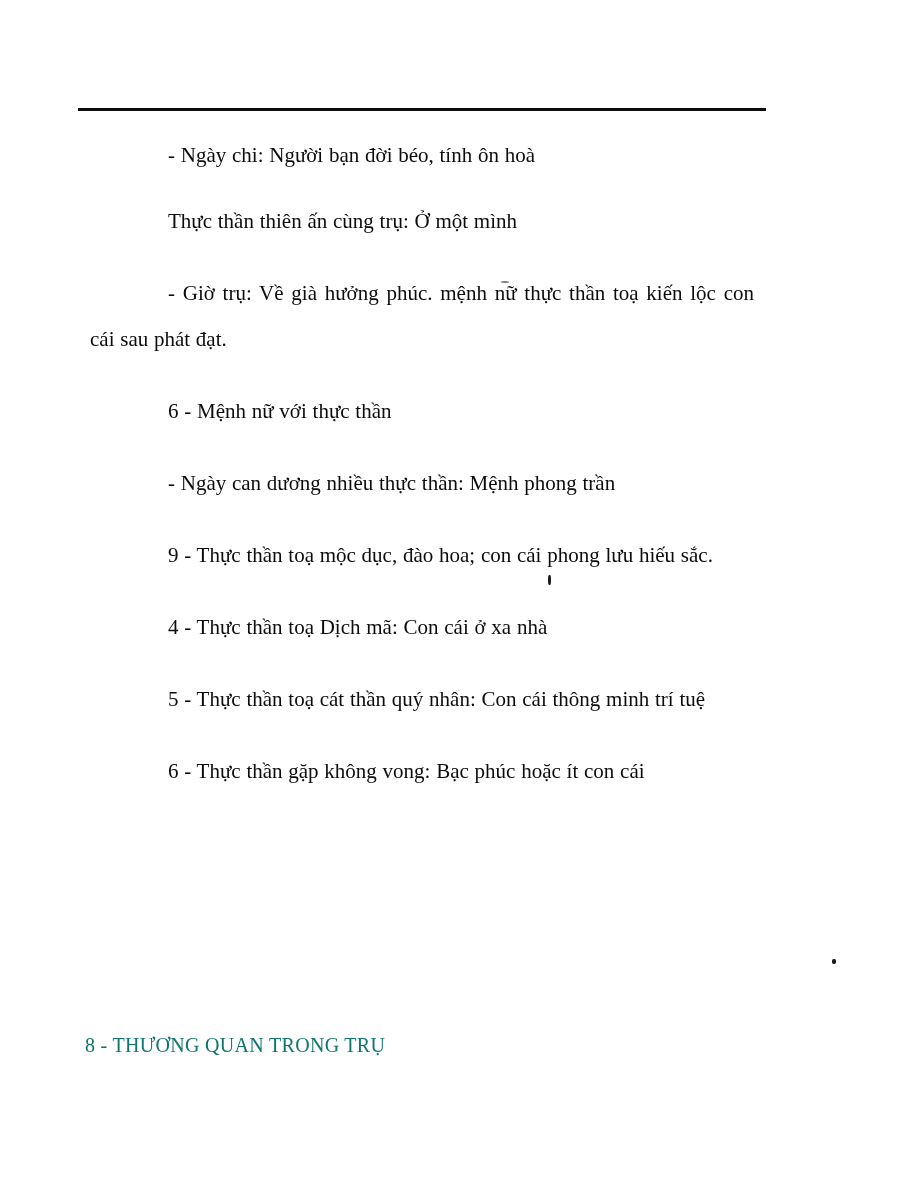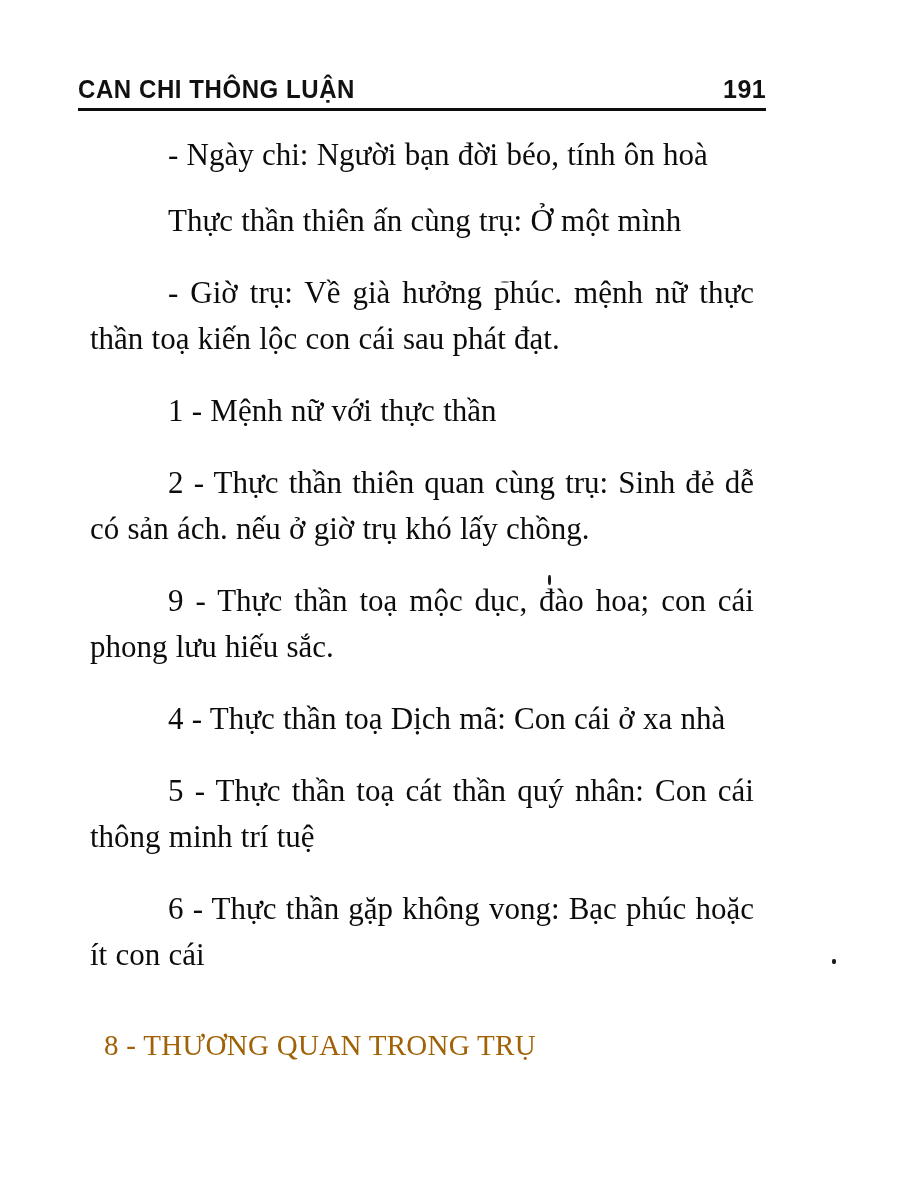--- a/index.html
+++ b/index.html
@@ -65,86 +65,82 @@
 
   
   .body-text {
     position: absolute;
     left: 90px;
     top: 132px;
     width: 676px;
   }
 
   .para {
-    font-size: 31px;
+    font-size: 21px;
     line-height: 46px;
     text-align: justify;
     text-justify: inter-word;
     margin: 0 12px 18px 0;
     text-indent: 78px;
     color: #0c0c0c;
     word-spacing: 0.5px;
   }
   .para:last-child { margin-bottom: 0; }
 
   
   .para.single {
     text-align: left;
   }
   .gap-md { margin-bottom: 20px; }
   .gap-lg { margin-bottom: 26px; }
 
   
   .section-heading {
     position: absolute;
-    left: 104px;
+    left: 85px;
     top: 1028px;
-    font-size: 29px;
+    font-size: 20px;
     line-height: 34px;
     letter-spacing: 0.3px;
     text-indent: 0;
     white-space: nowrap;
-    color: #a16207;
+    color: #0f766e;
   }
 
   
   .speck {
     position: absolute;
     background: #1a1a1a;
     border-radius: 40%;
   }
   .speck-a { left: 548px; top: 575px; width: 3px; height: 10px; }
   .speck-b { left: 832px; top: 959px; width: 4px; height: 5px; }
   .speck-c { left: 501px; top: 281px; width: 8px; height: 2px; opacity: .55; }
 </style>
 </head>
 <body>
 
 <div class="page">
 
-  <div class="running-head">
-    <div class="head-title">CAN CHI THÔNG LUẬN</div>
-    <div class="head-page-number">191</div>
-  </div>
   <div class="head-rule"></div>
 
   <div class="body-text">
 
     <p class="para single gap-md">- Ngày chi: Người bạn đời béo, tính ôn hoà</p>
 
     <p class="para single gap-lg">Thực thần thiên ấn cùng trụ: Ở một mình</p>
 
     <p class="para gap-lg">- Giờ trụ: Về già hưởng phúc. mệnh nữ thực thần toạ kiến lộc con cái sau phát đạt.</p>
 
-    <p class="para single gap-lg">1 - Mệnh nữ với thực thần</p>
+    <p class="para single gap-lg">6 - Mệnh nữ với thực thần</p>
 
 
+    <p class="para single gap-lg">- Ngày can dương nhiều thực thần: Mệnh phong trần</p>
 
 
-    <p class="para gap-lg">2 - Thực thần thiên quan cùng trụ: Sinh đẻ dễ có sản ách. nếu ở giờ trụ khó lấy chồng.</p>
 
     <p class="para gap-lg">9 - Thực thần toạ mộc dục, đào hoa; con cái phong lưu hiếu sắc.</p>
 
     <p class="para single gap-lg">4 - Thực thần toạ Dịch mã: Con cái ở xa nhà</p>
 
     <p class="para gap-lg">5 - Thực thần toạ cát thần quý nhân: Con cái thông minh trí tuệ</p>
 
     <p class="para gap-lg">6 - Thực thần gặp không vong: Bạc phúc hoặc ít con cái</p>
 
   </div>

